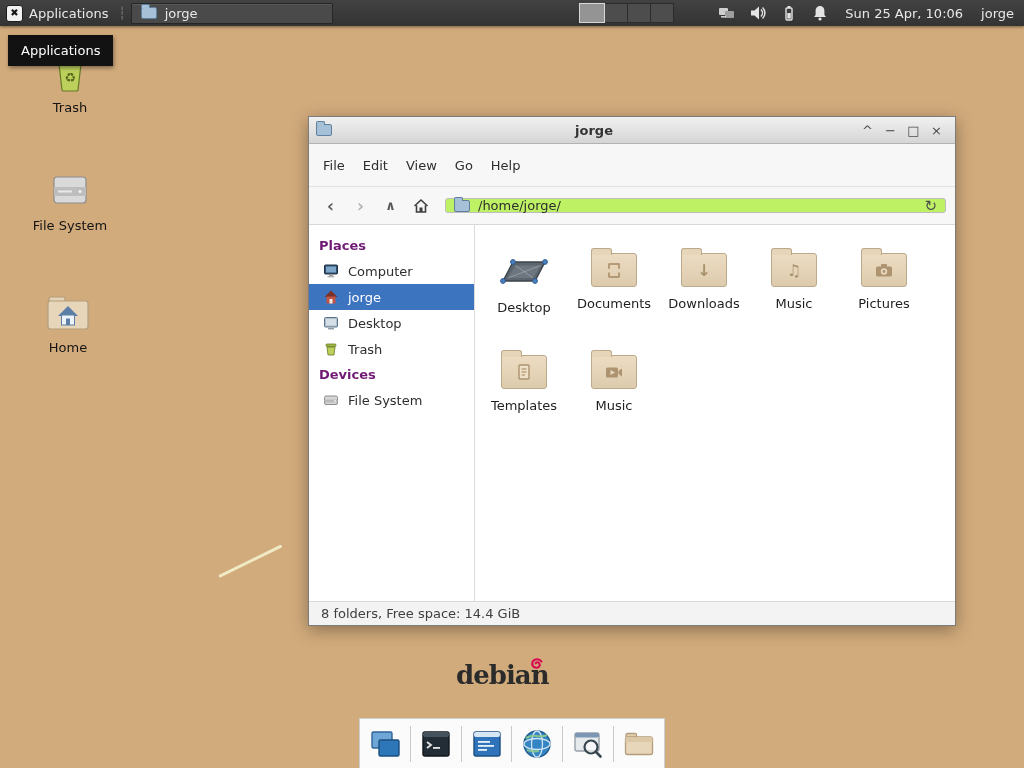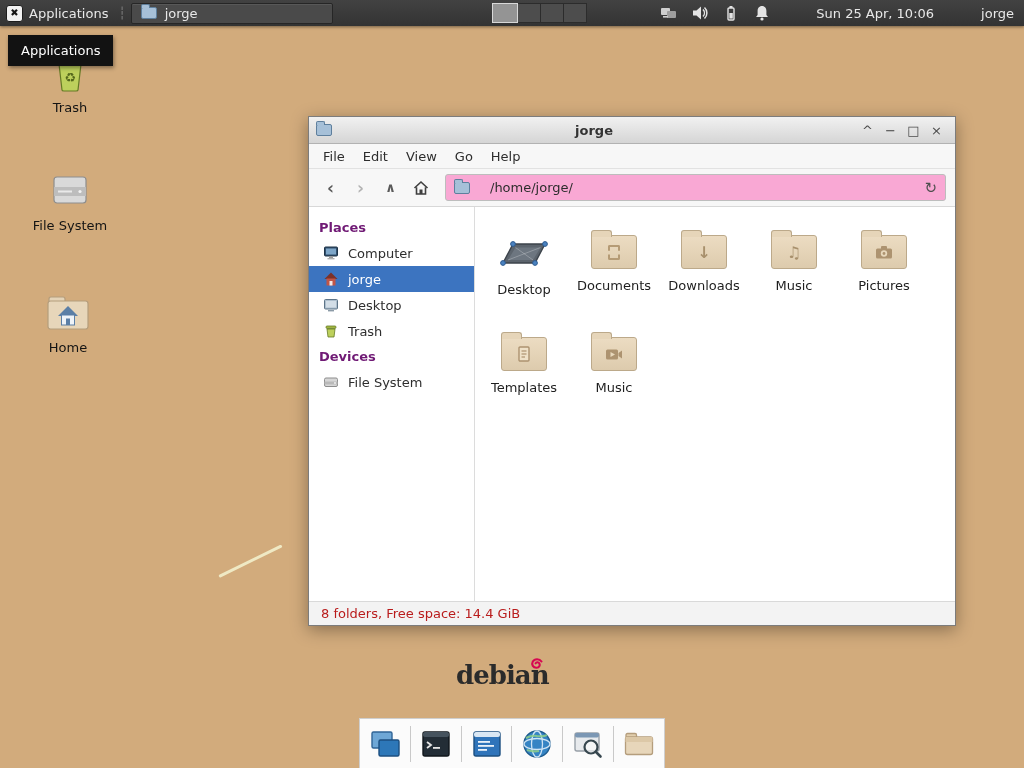--- a/index.html
+++ b/index.html
@@ -23,21 +23,21 @@
     display:flex; align-items:center; justify-content:center; color:#141414; font-size:10px; line-height:1; }
   .panel-handle { color:#808080; font-size:12px; line-height:1; margin:0 1px; }
   .task-btn {
     display:flex; align-items:center; gap:8px; height:21px; width:202px; margin-left:4px; padding:0 9px;
     background:#4a4a4a; border:1px solid #262626; border-radius:2px;
     box-shadow:inset 0 1px 0 rgba(255,255,255,.08);
   }
   .mini-folder { width:16px; height:12px; background:#a6c0d8; border:1px solid #5e7f9d; border-radius:2px; position:relative; flex:none; }
   .mini-folder::before { content:""; position:absolute; top:-4px; left:-1px; width:7px; height:3px;
     background:#a6c0d8; border:1px solid #5e7f9d; border-bottom:none; border-radius:2px 2px 0 0; }
-  .panel-right { margin-left:auto; display:flex; align-items:center;gap:29px; }
+  .panel-right { margin-left:auto; display:flex; align-items:center; }
   .pager { display:flex; height:20px; margin-right:44px; }
   .ws { width:23px; height:20px; background:#4d4d4d; border:1px solid #2c2c2c; border-left:none; }
   .ws.active { width:26px; background:#949494; border:1px solid #d8d8d8; }
   .tray { display:flex; align-items:center; gap:13px; margin-right:16px; }
   .tray svg { display:block; }
   .clock { margin-right:18px; white-space:nowrap; }
   .user { margin-right:10px; }
 
   
   .tooltip { position:absolute; left:8px; top:35px; background:#121212; color:#fff;
@@ -48,42 +48,42 @@
   .desk-icon .lbl { color:#141414; font-size:13px; }
 
   
   .window { position:absolute; left:308px; top:116px; width:648px; height:510px;
     background:#f2f2f2; border:1px solid #7c7c7c; box-shadow:0 4px 16px rgba(0,0,0,.35);
     display:flex; flex-direction:column; z-index:20; }
   .titlebar { height:27px; background:linear-gradient(#f1f1f1,#d5d5d5); border-bottom:1px solid #b2b2b2;
     display:flex; align-items:center; padding:0 7px; flex:none; }
   .title { flex:1; text-align:center; font-weight:bold; color:#333; }
   .win-btn { width:23px; text-align:center; color:#4c4c4c; font-size:13px; cursor:default; }
-  .menubar { height:25px; background:#f7f7f7; border-bottom:1px solid #e2e2e2;
+  .menubar { height:43px; background:#f7f7f7; border-bottom:1px solid #e2e2e2;
     display:flex; align-items:center; padding-left:5px; color:#2d2d2d; flex:none; }
   .menu-item { padding:3px 9px; }
   .toolbar { height:38px; background:#f7f7f7; border-bottom:1px solid #d8d8d8;
     display:flex; align-items:center; padding:0 9px; gap:5px; flex:none; }
   .nav-btn { width:25px; height:25px; display:flex; align-items:center; justify-content:center;
     font-size:17px; font-weight:bold; color:#5a5a5a; }
   .nav-btn.disabled { color:#b3b3b3; }
-  .pathbar { flex:1; height:27px; background:#f9a8d4; border:1px solid #bdbdbd; border-radius:3px;
-    display:flex; align-items:center; gap:20px; padding:0 8px; margin-left:7px; color:#2d2d2d; }
+  .pathbar { flex:1; height:15px; background:#bef264; border:1px solid #bdbdbd; border-radius:3px;
+    display:flex; align-items:center; gap:8px; padding:0 8px; margin-left:7px; color:#2d2d2d; }
   .reload { margin-left:auto; color:#4f4f4f; font-size:15px; }
   .content { flex:1; display:flex; min-height:0; }
   .sidebar { width:166px; background:#fff; border-right:1px solid #dcdcdc; padding-top:8px; color:#2e2e2e; flex:none; }
   .side-heading { font-weight:bold; color:#701a75; padding:5px 10px; }
   .side-item { display:flex; align-items:center; gap:9px; height:26px; padding-left:14px; }
   .side-item.selected { background:#3c74c0; color:#fff; }
   .side-item svg { flex:none; display:block; }
   .main { flex:1; background:#fff; display:flex; flex-wrap:wrap; align-content:flex-start; padding:14px 4px; }
   .file-item { width:90px; height:102px; display:flex; flex-direction:column; align-items:center; padding-top:6px; }
   .file-label { font-size:13px; color:#1f1f1f; margin-top:9px; }
   .statusbar { height:24px; background:#f3f3f3; border-top:1px solid #d9d9d9;
-    display:flex; align-items:center; padding-left:12px; color:#b91c1c; flex:none; }
+    display:flex; align-items:center; padding-left:12px; color:#404040; flex:none; }
 
   
   .folder { position:relative; width:46px; height:34px; margin-top:8px;
     background:linear-gradient(#ecdcc2,#ddcbad); border:1px solid #bcaохран; }
   .folder { border:1px solid #bca98a; border-radius:2px 3px 3px 3px; }
   .folder::before { content:""; position:absolute; top:-6px; left:-1px; width:19px; height:6px;
     background:#e6d5b9; border:1px solid #bca98a; border-bottom:none; border-radius:3px 3px 0 0; }
   .emblem { position:absolute; inset:0; display:flex; align-items:center; justify-content:center;
     color:#a8906c; font-size:16px; font-weight:bold; }
   .doc-dash { width:12px; height:15px; border:2px dashed #b59b75; border-radius:2px; }

